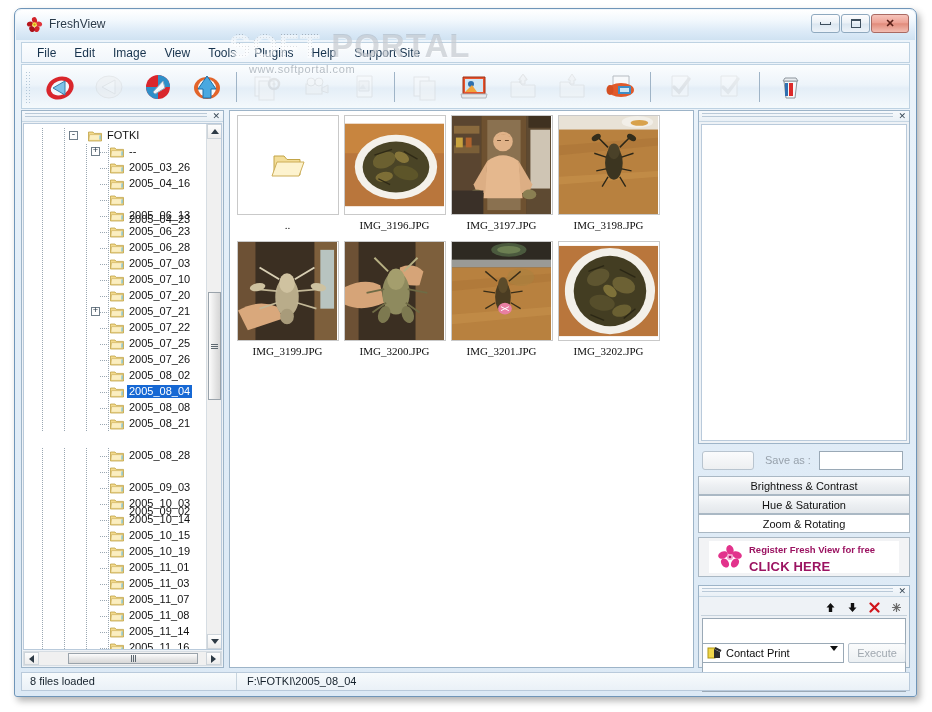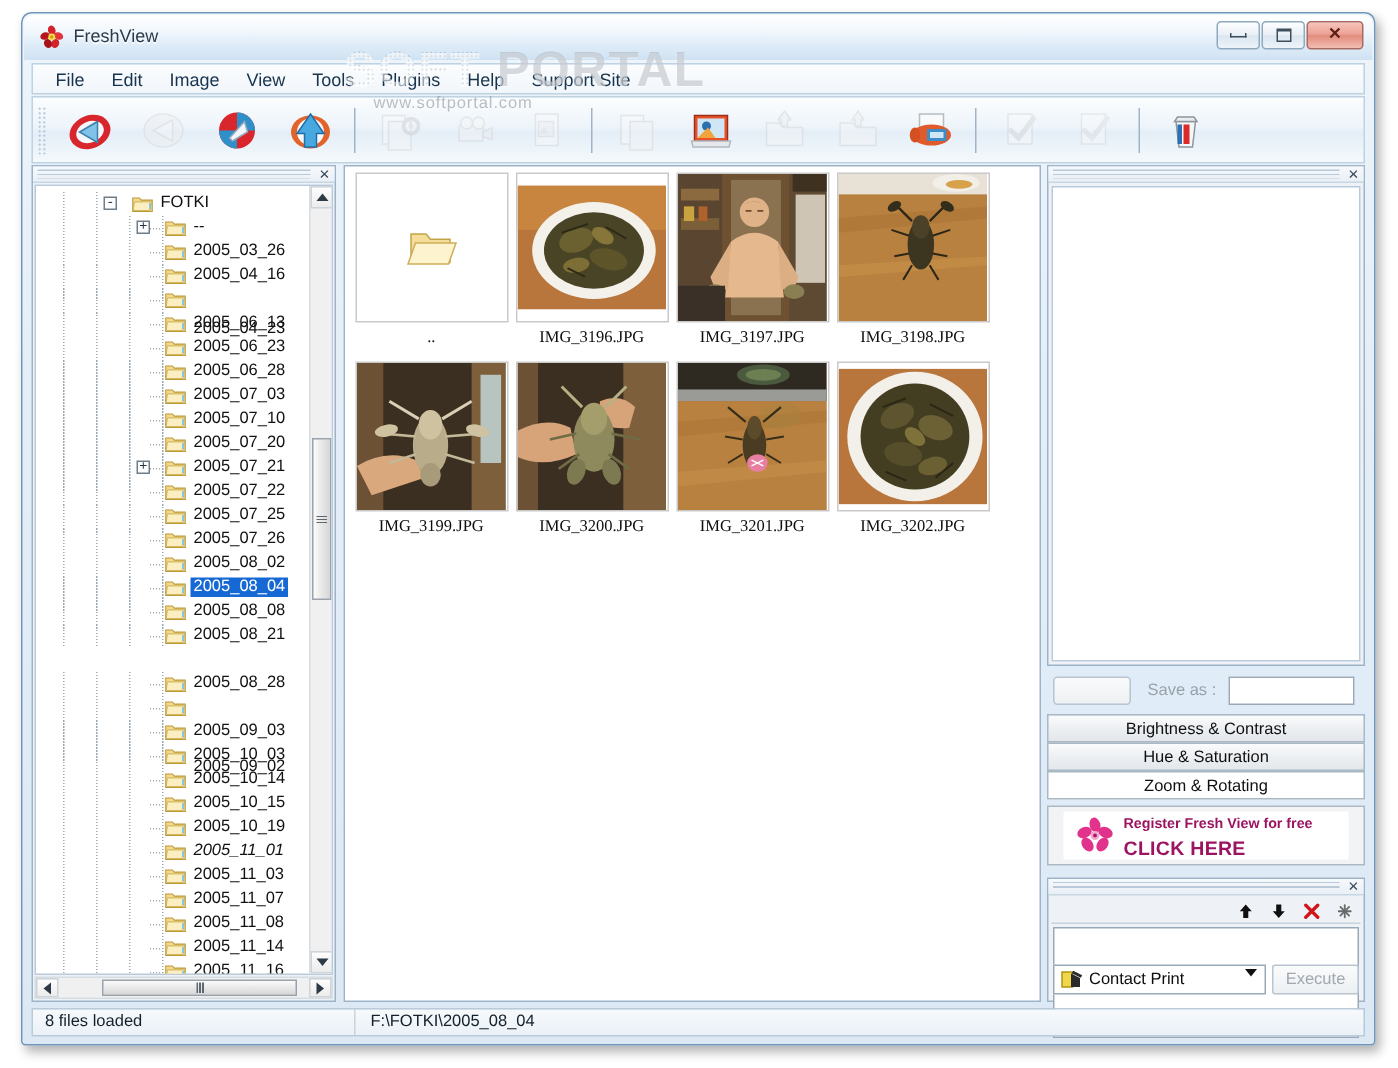--- a/index.html
+++ b/index.html
@@ -911,21 +911,21 @@
                 <i class="dotline" style="left: 18px;"></i>
                 <i class="dotline" style="left: 40px;"></i>
                 <i class="dotline" style="left: 62px;"></i>
                 <i class="dotline" style="left: 84px;"></i>
                 <i class="elbow" style="left: 76px; width: 8px; top: 8px;"></i>
                 <span class="folder-ico" style="left: 86px; top: 2px;"><svg viewBox="0 0 14 12" width="14" height="12">
                     <path d="M0.5 2 L5 2 L6.2 3.4 L13.5 3.4 L13.5 11 L0.5 11 Z" fill="#f2d98c" stroke="#b99a35" stroke-width="0.7"></path>
                     <path d="M1.6 4.6 L13 4.6 L11.8 10.4 L0.8 10.4 Z" fill="#fbeec0" stroke="#c9ab52" stroke-width="0.6"></path>
                     <rect x="11.4" y="5.4" width="1.3" height="4" fill="#7fc7e2"></rect>
                   </svg></span>
-                <span class="tlabel" style="left: 103px; top: 1px; font-style: italic;">2005_11_01</span>
+                <span class="tlabel" style="left: 103px; top: 1px;">2005_11_01</span>
               </div>
               <div class="tnode" style="position: absolute; left: 0px; right: 0px; top: 452px;">
                 <i class="dotline" style="left: 18px;"></i>
                 <i class="dotline" style="left: 40px;"></i>
                 <i class="dotline" style="left: 62px;"></i>
                 <i class="dotline" style="left: 84px;"></i>
                 <i class="elbow" style="left: 76px; width: 8px; top: 8px;"></i>
                 <span class="folder-ico" style="left: 86px; top: 2px;"><svg viewBox="0 0 14 12" width="14" height="12">
                     <path d="M0.5 2 L5 2 L6.2 3.4 L13.5 3.4 L13.5 11 L0.5 11 Z" fill="#f2d98c" stroke="#b99a35" stroke-width="0.7"></path>
                     <path d="M1.6 4.6 L13 4.6 L11.8 10.4 L0.8 10.4 Z" fill="#fbeec0" stroke="#c9ab52" stroke-width="0.6"></path>

